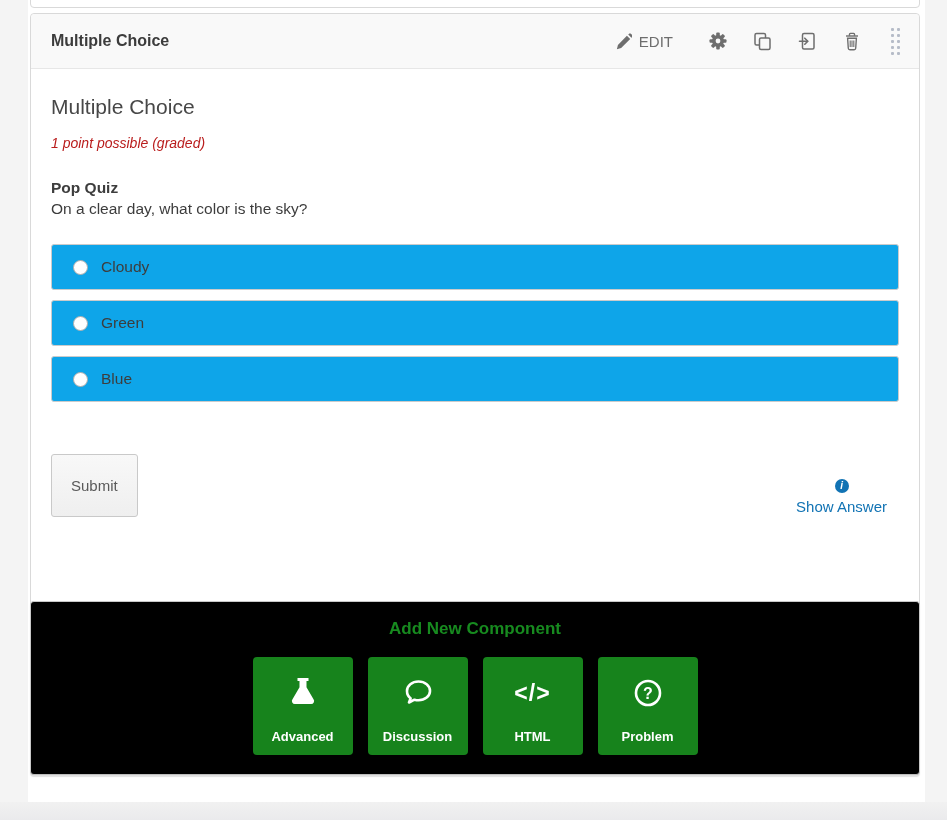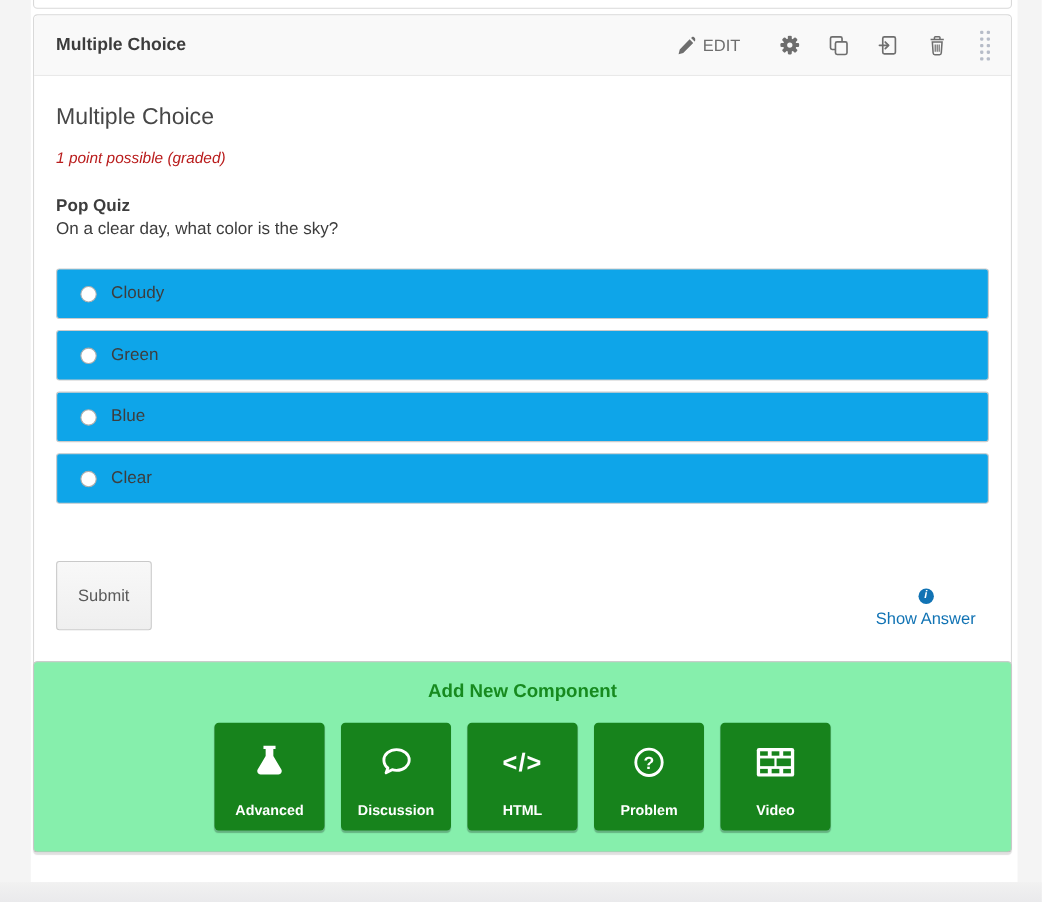--- a/index.html
+++ b/index.html
@@ -79,21 +79,21 @@
     font-family: inherit; margin-right: 12px; padding-bottom: 2px;
   }
   .info-dot {
     width: 14px; height: 14px; border-radius: 50%; background: #1173b4;
     color: #fff; font-size: 10px; font-weight: bold; font-style: italic;
     display: flex; align-items: center; justify-content: center; line-height: 1;
   }
   
   .add-card {
     position: absolute; left: 30px; top: 601px; width: 890px; height: 174px;
-    background: #86efac; border: 1px solid #c8c8c8; border-bottom-color: #bdbdbd;
+    background: #000000; border: 1px solid #c8c8c8; border-bottom-color: #bdbdbd;
     border-radius: 4px; box-shadow: 0 2px 1px rgba(0,0,0,0.12);
   }
   .add-title {
     text-align: center; font-size: 17px; font-weight: bold; color: #178a1f;
     margin-top: 17px;
   }
   .add-buttons { display: flex; justify-content: center; gap: 15px; margin-top: 18px; }
   .add-btn {
     width: 100px; height: 98px; background: #17831c; border: none;
     border-radius: 4px; box-shadow: 0 2px 1px rgba(0,0,0,0.25);
@@ -199,24 +199,20 @@
         <span class="choice-label">Cloudy</span>
       </label>
       <label class="choice">
         <span class="radio"></span>
         <span class="choice-label">Green</span>
       </label>
       <label class="choice">
         <span class="radio"></span>
         <span class="choice-label">Blue</span>
       </label>
-      <label class="choice">
-        <span class="radio"></span>
-        <span class="choice-label">Clear</span>
-      </label>
     </div>
 
     <div class="actions-row">
       <button class="submit-btn">Submit</button>
       <button class="show-answer">
         <span class="info-dot">i</span>
         <span>Show Answer</span>
       </button>
     </div>
   </div>
@@ -254,33 +250,15 @@
     <button class="add-btn">
       <span class="btn-icon">
         <svg width="36" height="36" viewBox="0 0 36 36">
           <circle cx="18" cy="18" r="12" fill="none" stroke="#fff" stroke-width="2.6"></circle>
           <text x="18" y="24" text-anchor="middle" font-family="Liberation Sans, sans-serif" font-size="16" font-weight="bold" fill="#fff">?</text>
         </svg>
       </span>
       <span class="btn-label">Problem</span>
     </button>
 
-    <button class="add-btn">
-      <span class="btn-icon">
-        <svg width="36" height="30" viewBox="0 0 36 30">
-          <rect x="1" y="2" width="34" height="26" rx="2" fill="#fff"></rect>
-          <g fill="#17831c">
-            <rect x="4" y="5" width="7" height="4"></rect>
-            <rect x="14.5" y="5" width="7" height="4"></rect>
-            <rect x="25" y="5" width="7" height="4"></rect>
-            <rect x="4" y="21" width="7" height="4"></rect>
-            <rect x="14.5" y="21" width="7" height="4"></rect>
-            <rect x="25" y="21" width="7" height="4"></rect>
-            <rect x="4" y="11.5" width="13" height="7"></rect>
-            <rect x="19" y="11.5" width="13" height="7"></rect>
-          </g>
-        </svg>
-      </span>
-      <span class="btn-label">Video</span>
-    </button>
 
   </div>
 </section>
 
 </body></html>

